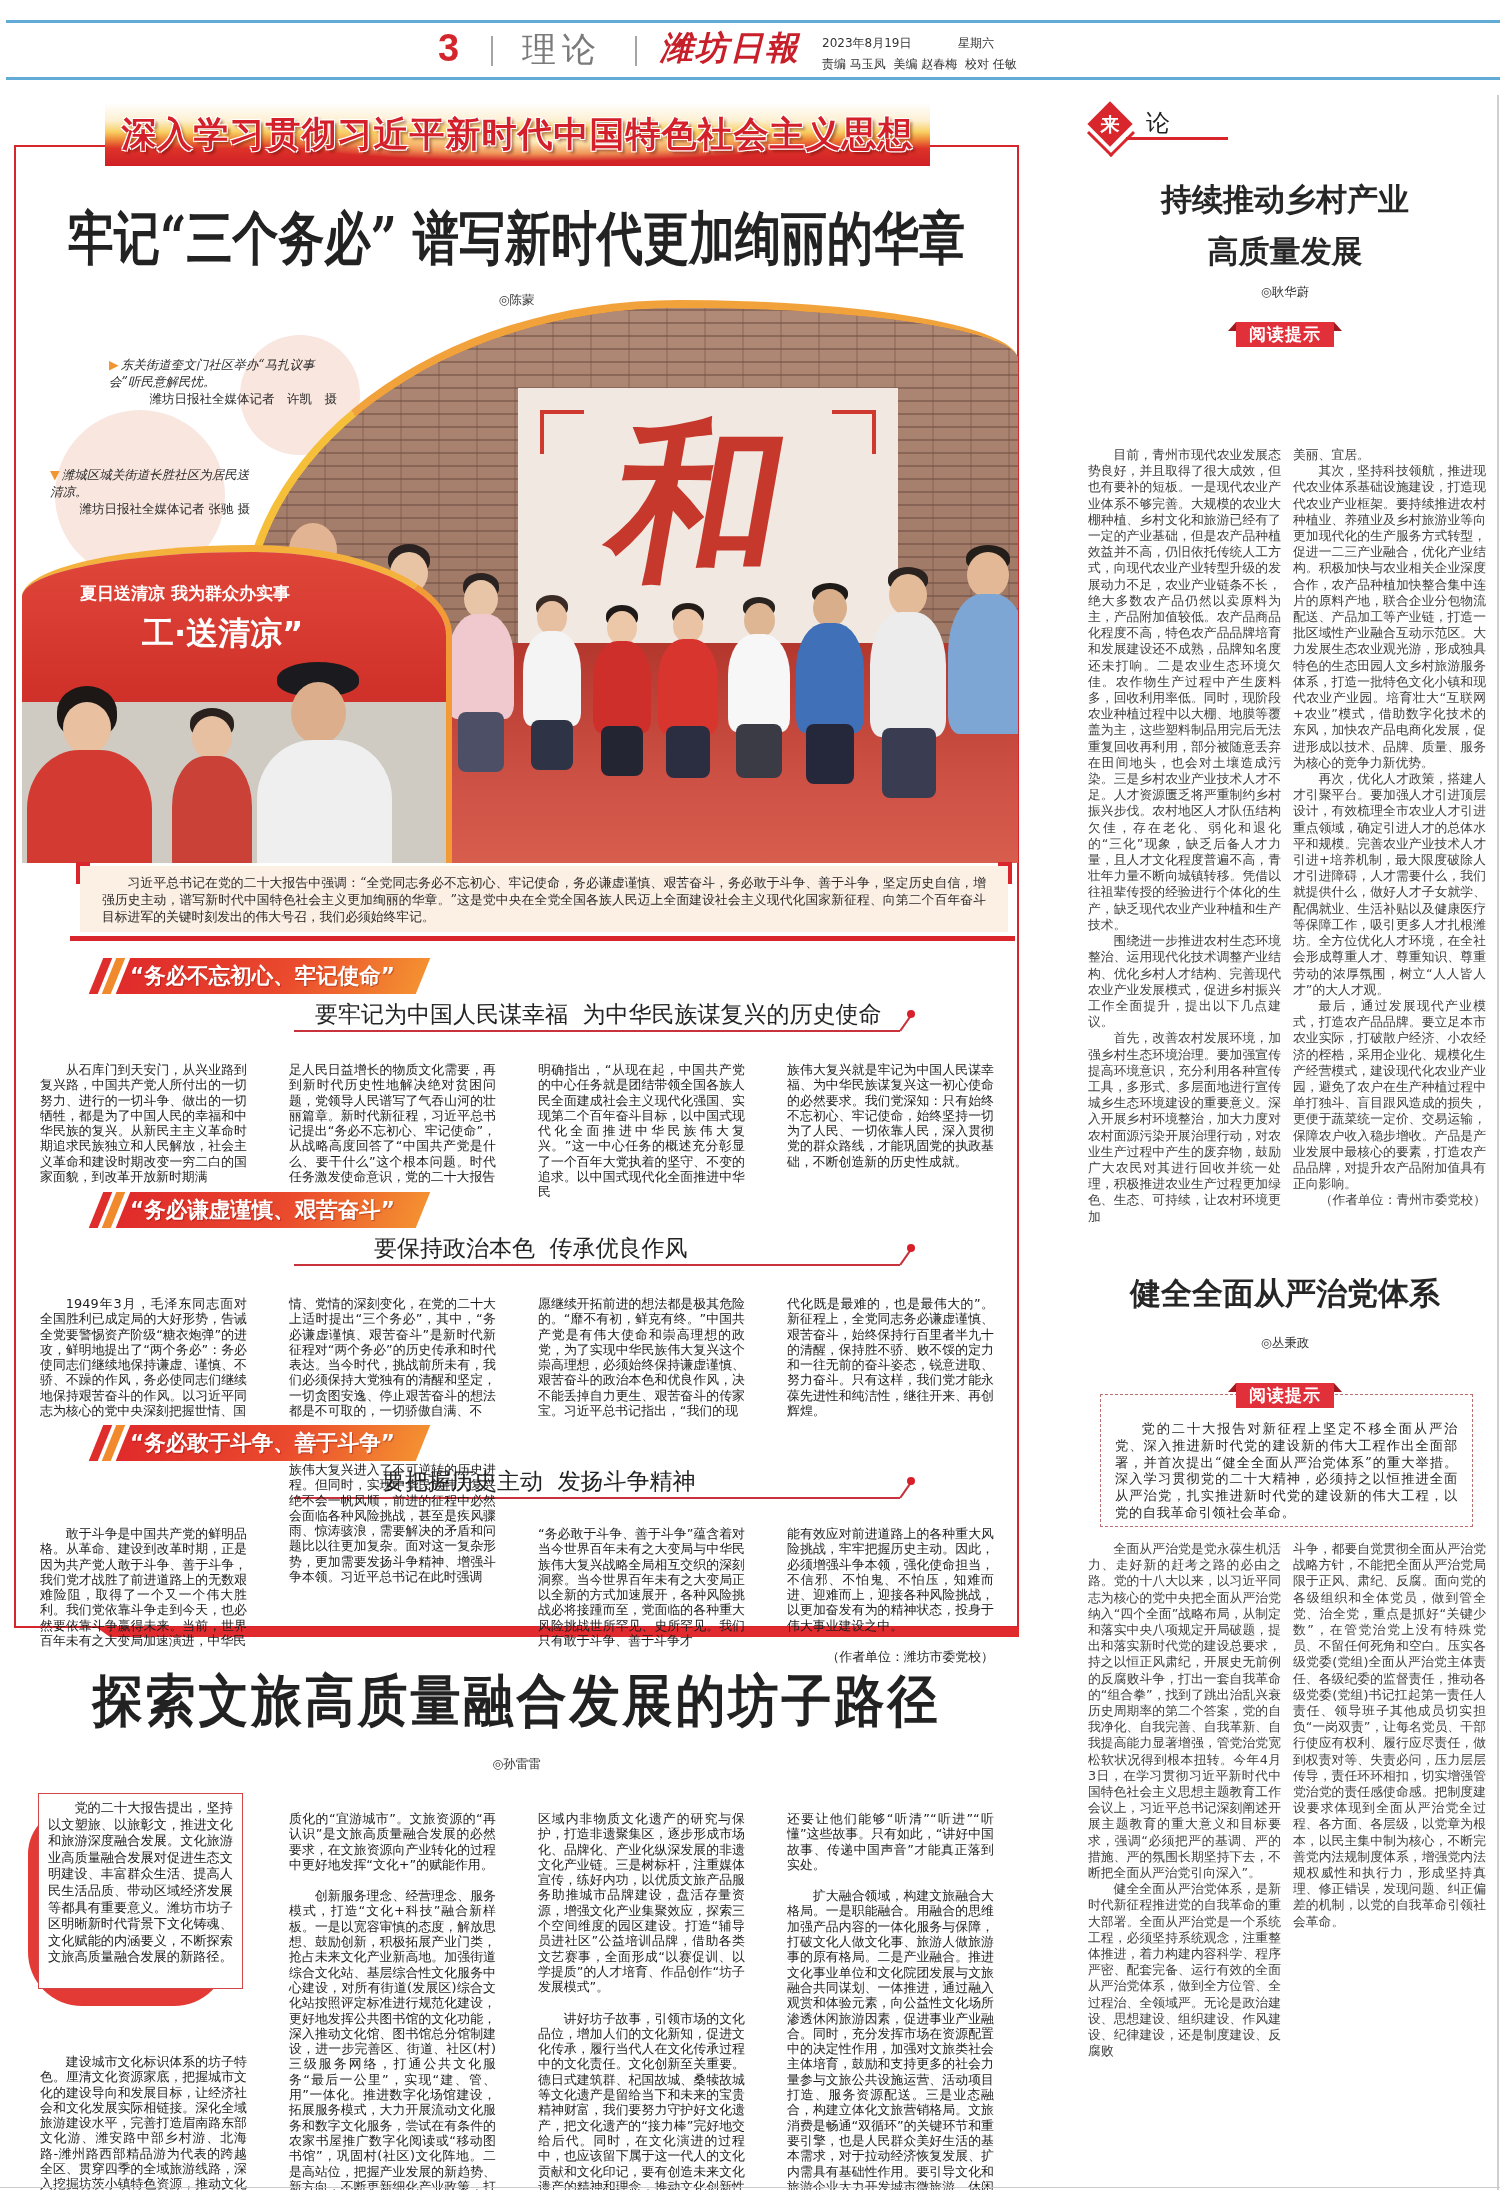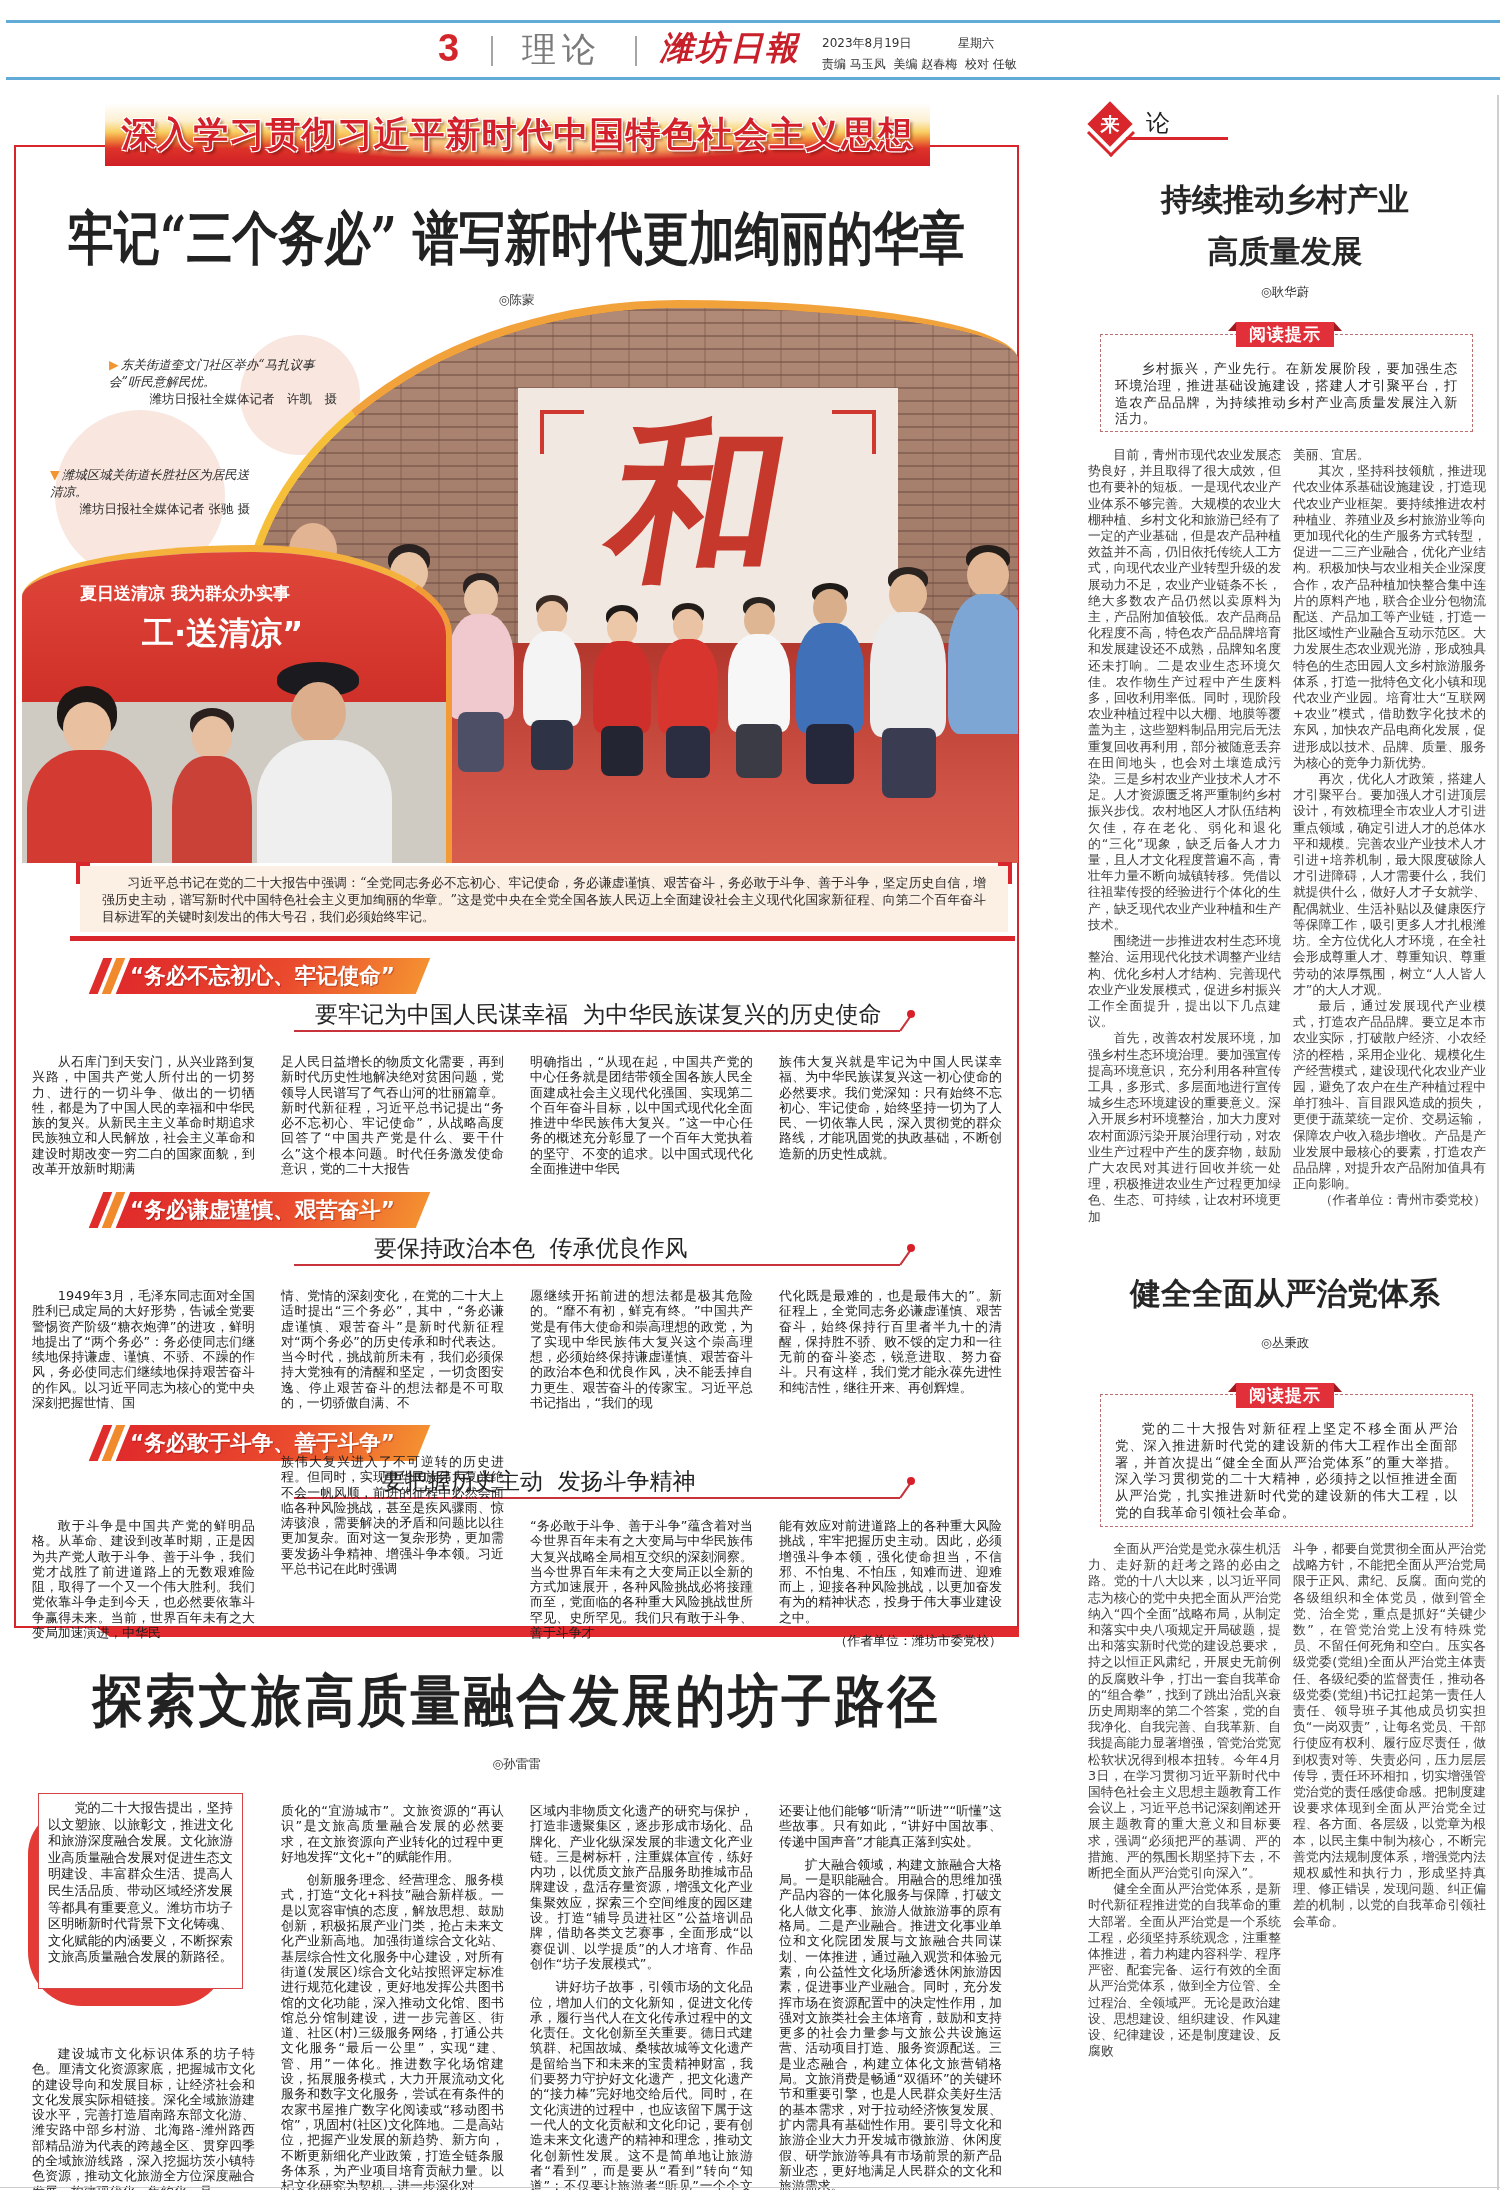--- a/index.html
+++ b/index.html
@@ -84,21 +84,21 @@
   .label .s2 { left: 17px; width: 9px; background: #f08a2c; }
   .label .bar { left: 31px; width: 300px; background: linear-gradient(90deg, #e02b2b 0%, #ea4a2d 55%, #f49031 100%); }
   .label .txt { position: absolute; left: 38px; top: 4px; font: bold 21.5px/28px "DejaVu Sans", sans-serif; color: #fff; white-space: nowrap;
     text-shadow: 1px 1px 1px rgba(120,0,0,.4); }
   .subtitle { position: absolute; top: 41px; font: 23px/30px "DejaVu Sans", sans-serif; color: #232323; white-space: pre; }
   .uline { position: absolute; left: 280px; top: 72px; width: 606px; height: 1.5px; background: #c8323a; }
   .uslant { position: absolute; left: 886px; top: 72px; width: 18px; height: 1.5px; background: #c8323a; transform-origin: left center; transform: rotate(-55deg); }
   .udot { position: absolute; left: 893px; top: 52px; width: 8px; height: 8px; border-radius: 50%; background: #d8202b; }
 
   .col { position: absolute; width: 239px; font: 12.9px/15.3px "DejaVu Sans", sans-serif; text-align: justify; color: #1d1d1d; }
-  .col p { margin: 8px; }
+  .col p { margin: 16px; }
   .col p.ind { text-indent: 2em; }
   .col p.unit { text-align: right; }
 
   
   .ct-title { left: 14px; top: 1668px; width: 1005px; text-align: center; font: bold 50px/58px "DejaVu Serif", serif; color: #222;
     letter-spacing: 3px; transform: scaleY(1.12); transform-origin: center top; }
   .sum-red { left: 28px; top: 1808px; width: 200px; height: 198px; background: #e33a36; border-radius: 46px 0 54px 54px; }
   .sum-box { left: 38px; top: 1793px; width: 205px; height: 196px; background: #fff; border: 1px solid #d64545; padding: 6px 9px; }
   .sum-box p { font: 13.2px/16.6px "DejaVu Serif", serif; text-indent: 2em; text-align: justify; color: #222; }
 
@@ -363,23 +363,20 @@
   <div class="abs side-rule"></div>
   <div class="abs chev"></div>
   <div class="abs diamond"></div>
   <div class="abs diamond-char">来</div>
   <div class="abs tag-line"></div>
   <div class="abs tag-label">论</div>
 
   <div class="abs side-title" style="top:180px">持续推动乡村产业</div>
   <div class="abs side-title" style="top:232px">高质量发展</div>
   <div class="abs byline" style="left:1075px; top:284px; width:420px">◎耿华蔚</div>
-  <div class="abs tips-box" style="top:334px; height:98px">
-    <p>乡村振兴，产业先行。在新发展阶段，要加强生态环境治理，推进基础设施建设，搭建人才引聚平台，打造农产品品牌，为持续推动乡村产业高质量发展注入新活力。</p>
-  </div>
   <div class="abs tips-tag" style="top:322px">阅读提示</div>
 
   <div class="scol" style="left:1088px; top:447px">
     <p class="ind">目前，青州市现代农业发展态势良好，并且取得了很大成效，但也有要补的短板。一是现代农业产业体系不够完善。大规模的农业大棚种植、乡村文化和旅游已经有了一定的产业基础，但是农产品种植效益并不高，仍旧依托传统人工方式，向现代农业产业转型升级的发展动力不足，农业产业链条不长，绝大多数农产品仍然以卖原料为主，产品附加值较低。农产品商品化程度不高，特色农产品品牌培育和发展建设还不成熟，品牌知名度还未打响。二是农业生态环境欠佳。农作物生产过程中产生废料多，回收利用率低。同时，现阶段农业种植过程中以大棚、地膜等覆盖为主，这些塑料制品用完后无法重复回收再利用，部分被随意丢弃在田间地头，也会对土壤造成污染。三是乡村农业产业技术人才不足。人才资源匮乏将严重制约乡村振兴步伐。农村地区人才队伍结构欠佳，存在老化、弱化和退化的“三化”现象，缺乏后备人才力量，且人才文化程度普遍不高，青壮年力量不断向城镇转移。凭借以往祖辈传授的经验进行个体化的生产，缺乏现代农业产业种植和生产技术。</p>
     <p class="ind">围绕进一步推进农村生态环境整治、运用现代化技术调整产业结构、优化乡村人才结构、完善现代农业产业发展模式，促进乡村振兴工作全面提升，提出以下几点建议。</p>
     <p class="ind">首先，改善农村发展环境，加强乡村生态环境治理。要加强宣传提高环境意识，充分利用各种宣传工具，多形式、多层面地进行宣传城乡生态环境建设的重要意义。深入开展乡村环境整治，加大力度对农村面源污染开展治理行动，对农业生产过程中产生的废弃物，鼓励广大农民对其进行回收并统一处理，积极推进农业生产过程更加绿色、生态、可持续，让农村环境更加</p>
   </div>
   <div class="scol" style="left:1293px; top:447px">
     <p>美丽、宜居。</p>
     <p class="ind">其次，坚持科技领航，推进现代农业体系基础设施建设，打造现代农业产业框架。要持续推进农村种植业、养殖业及乡村旅游业等向更加现代化的生产服务方式转型，促进一二三产业融合，优化产业结构。积极加快与农业相关企业深度合作，农产品种植加快整合集中连片的原料产地，联合企业分包物流配送、产品加工等产业链，打造一批区域性产业融合互动示范区。大力发展生态农业观光游，形成独具特色的生态田园人文乡村旅游服务体系，打造一批特色文化小镇和现代农业产业园。培育壮大“互联网+农业”模式，借助数字化技术的东风，加快农产品电商化发展，促进形成以技术、品牌、质量、服务为核心的竞争力新优势。</p>

